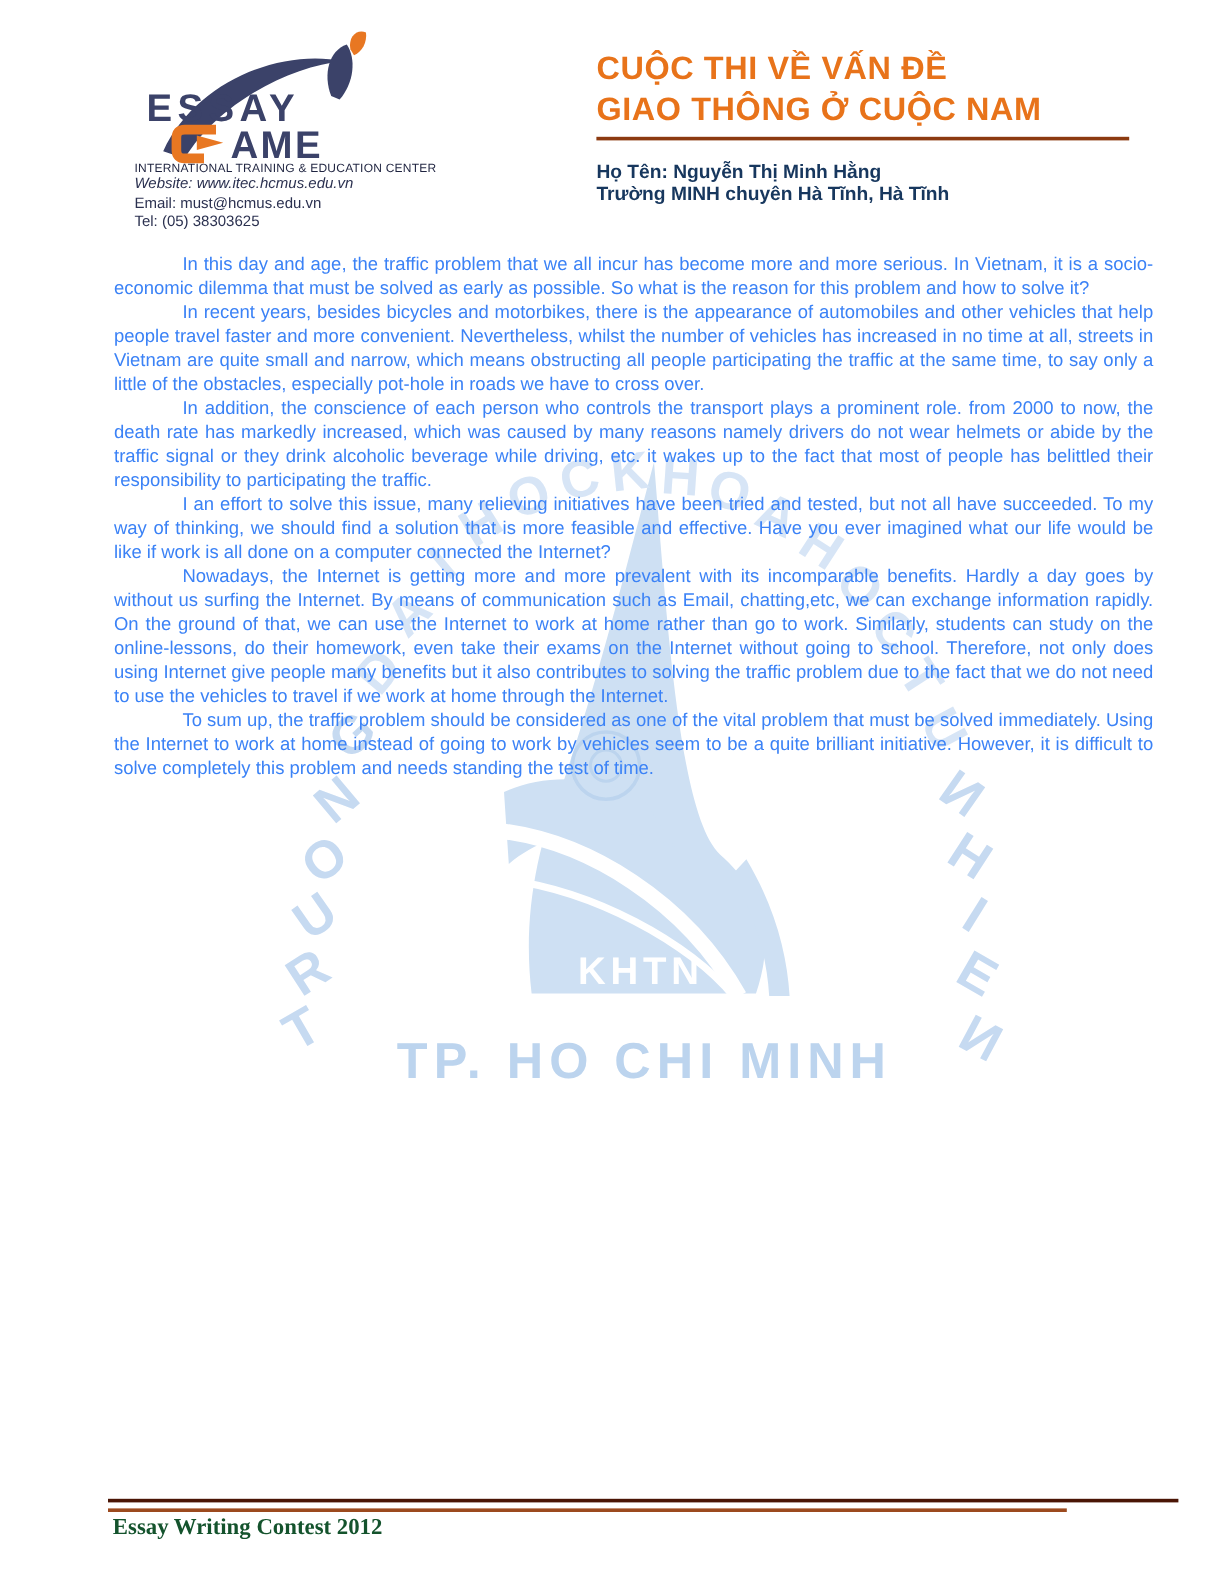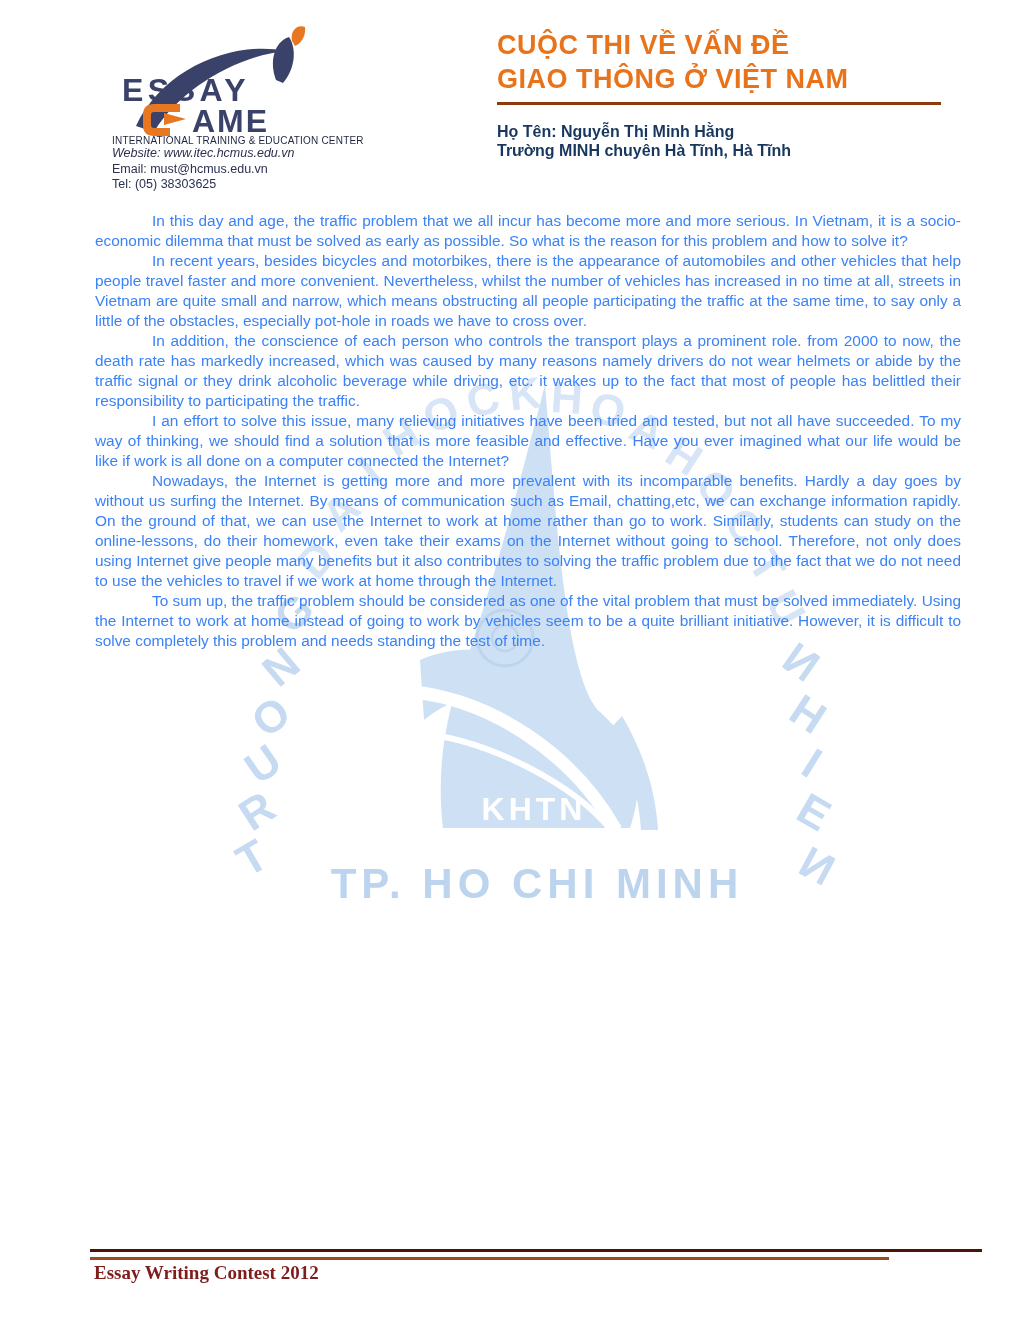--- a/index.html
+++ b/index.html
@@ -14,37 +14,37 @@
     line-height:1;user-select:none;
   }
   .wm-letter.faint{color:#d7e5f6;}
   
   .header{position:absolute;left:0;top:0;width:1020px;z-index:2;}
   .logo-svg{position:absolute;left:108px;top:22px;}
   .org-block{position:absolute;left:112px;top:135px;color:#2b3150;}
   .org-name{font-size:10px;font-weight:normal;color:#1f2440;letter-spacing:.2px;text-align:center;}
   .contact-line{font-size:12.5px;line-height:15.5px;color:#2b3150;}
   .contact-line.web{font-style:italic;}
-  .contest{position:absolute;left:497px;top:28px;width:450px;}
+  .contest{position:absolute;left:497px;top:40px;width:450px;}
   .contest-title{font-size:27px;line-height:34px;font-weight:bold;color:#e8731a;letter-spacing:.5px;}
   .contest-rule{margin-top:6px;width:444px;height:3px;background:#8c3a10;}
   .entrant{margin-top:17px;font-size:16px;line-height:19px;font-weight:bold;color:#17375e;}
   
   .essay{
     position:absolute;left:95px;top:211px;width:866px;z-index:2;
     font-size:15.4px;line-height:20px;color:#3b82f6;text-align:justify;
   }
   .essay p{margin:0;text-indent:57px;}
   
   .footer{position:absolute;left:0;top:0;width:1020px;z-index:2;}
   .footer-line1{position:absolute;left:90px;top:1249px;width:892px;height:3px;background:#4a1505;}
   .footer-line2{position:absolute;left:90px;top:1257px;width:799px;height:3px;background:#9c4a1e;}
   .footer-text{
     position:absolute;left:94px;top:1262px;
-    font-family:"Liberation Serif",serif;font-weight:bold;font-size:19px;color:#7f1d1d;
+    font-family:"Liberation Serif",serif;font-weight:bold;font-size:19px;color:#14532d;
   }
 </style>
 </head>
 <body>
 
 <div class="page">
 
   <div class="watermark">
     <svg width="1020" height="1320" viewBox="0 0 1020 1320">
 
@@ -114,21 +114,21 @@
     <div class="org-block">
       <div class="org-name">INTERNATIONAL TRAINING &amp; EDUCATION CENTER</div>
       <div class="contact-line web">Website: www.itec.hcmus.edu.vn</div>
       <div class="contact-line">Email:  must@hcmus.edu.vn</div>
       <div class="contact-line">Tel: (05) 38303625</div>
     </div>
 
     <div class="contest">
       <div class="contest-title">
         <div>CUỘC THI VỀ VẤN ĐỀ</div>
-        <div>GIAO THÔNG Ở VIỆT NAM</div>
+        <div>GIAO THÔNG Ở CUỘC NAM</div>
       </div>
       <div class="contest-rule"></div>
       <div class="entrant">
         <div>Họ Tên: Nguyễn Thị Minh Hằng</div>
         <div>Trường MINH chuyên Hà Tĩnh, Hà Tĩnh</div>
       </div>
     </div>
   </div>
 
   <div class="essay">

